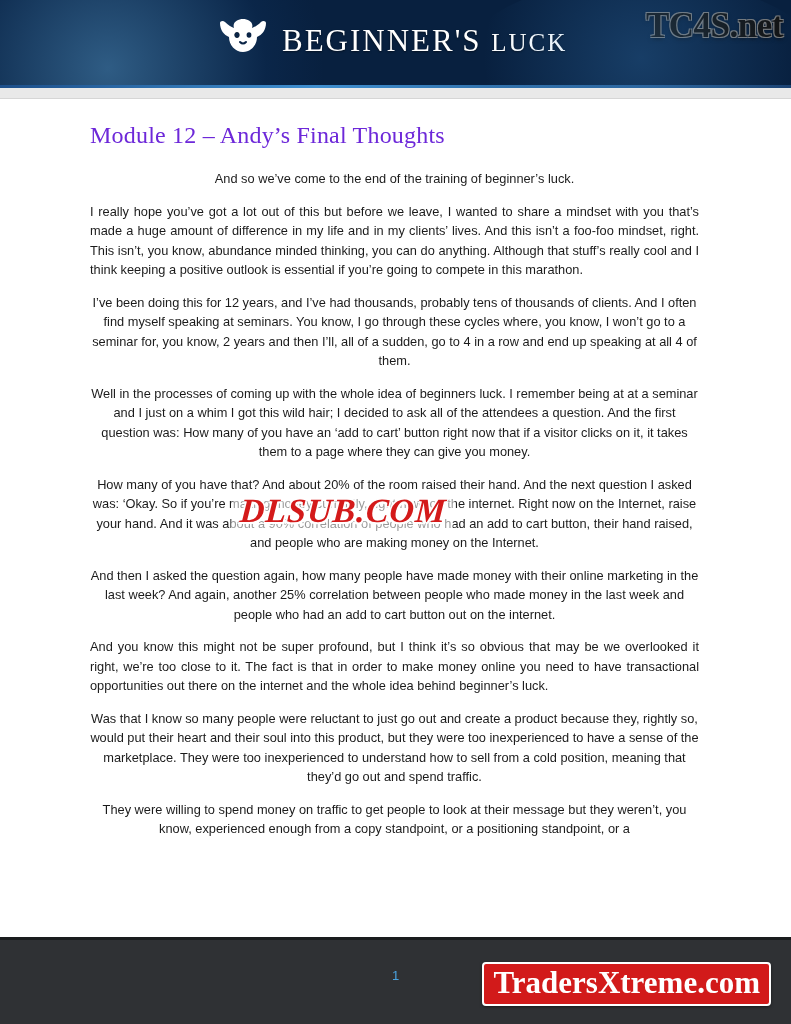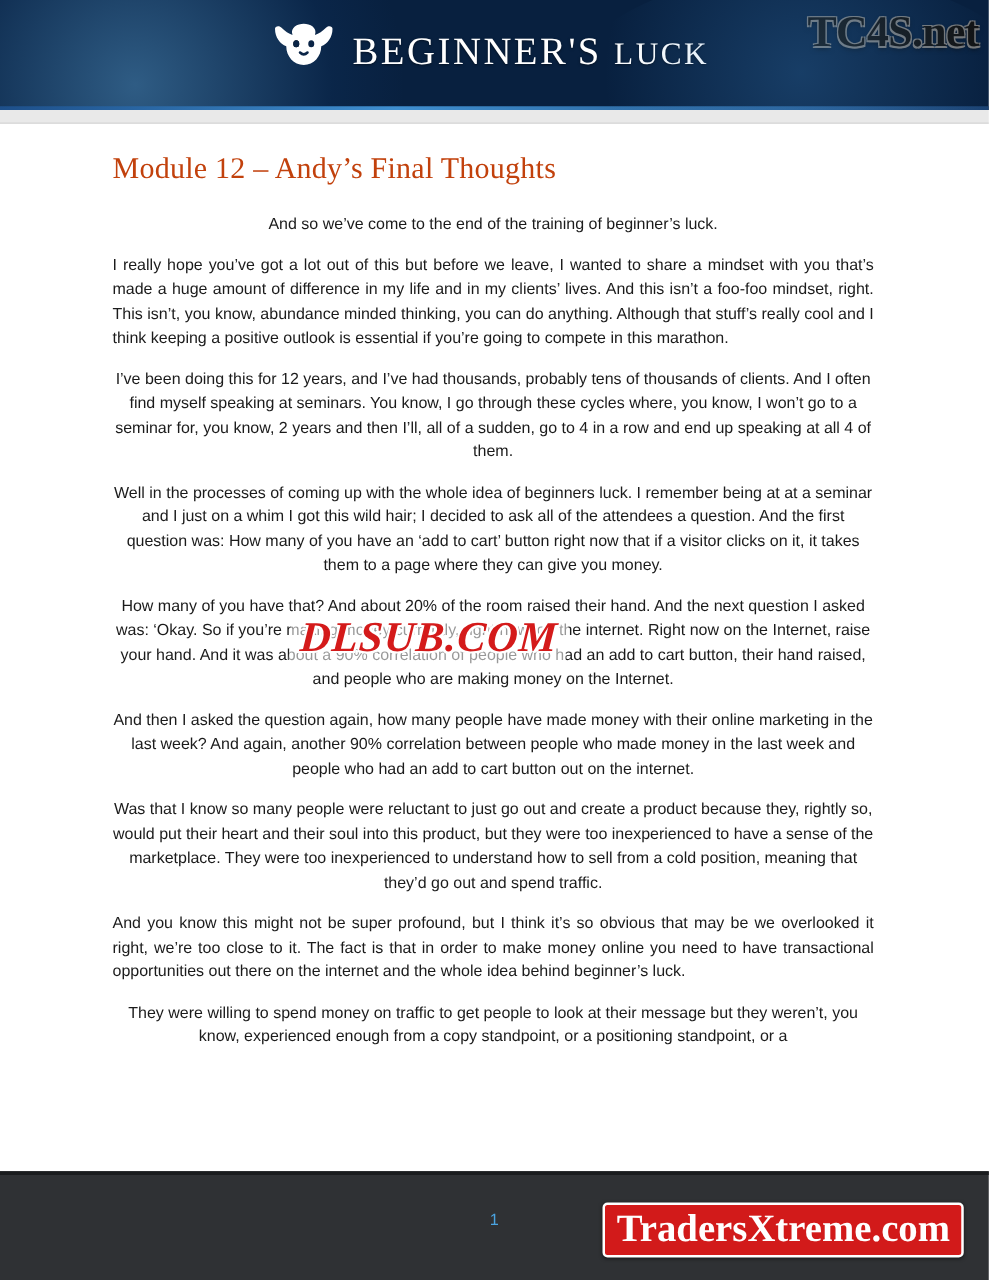--- a/index.html
+++ b/index.html
@@ -115,21 +115,21 @@
     left: 0;
     width: 791px;
     height: 830px;
     padding: 0 92px 0 90px;
     box-sizing: border-box;
   }
   h1.doc-title {
     font-family: "Liberation Serif", serif;
     font-size: 24px;
     font-weight: normal;
-    color: #c2410c;
+    color: #6d28d9;
     margin: 12px 0 20px 0;
     letter-spacing: 0.2px;
   }
   p.para {
     font-family: "Liberation Sans", sans-serif;
     font-size: 12.8px;
     line-height: 19.5px;
     color: #1b1b1b;
     margin: 0 0 13px 0;
     text-align: justify;
@@ -228,23 +228,23 @@
   <div class="sep"></div>
 
   <div class="content">
     <h1 class="doc-title">Module 12 – Andy’s Final Thoughts</h1>
 
     <p class="para left">And so we’ve come to the end of the training of beginner’s luck.</p>
     <p class="para">I really hope you’ve got a lot out of this but before we leave, I wanted to share a mindset with you that’s made a huge amount of difference in my life and in my clients’ lives. And this isn’t a foo-foo mindset, right. This isn’t, you know, abundance minded thinking, you can do anything. Although that stuff’s really cool and I think keeping a positive outlook is essential if you’re going to compete in this marathon.</p>
     <p class="para left">I’ve been doing this for 12 years, and I’ve had thousands, probably tens of thousands of clients. And I often find myself speaking at seminars. You know, I go through these cycles where, you know, I won’t go to a seminar for, you know, 2 years and then I’ll, all of a sudden, go to 4 in a row and end up speaking at all 4 of them.</p>
     <p class="para left">Well in the processes of coming up with the whole idea of beginners luck. I remember being at at a seminar and I just on a whim I got this wild hair; I decided to ask all of the attendees a question. And the first question was: How many of you have an ‘add to cart’ button right now that if a visitor clicks on it, it takes them to a page where they can give you money.</p>
     <p class="para left">How many of you have that? And about 20% of the room raised their hand. And the next question I asked was: ‘Okay. So if you’re making money currently, right now, on the internet. Right now on the Internet, raise your hand. And it was about a 90% correlation of people who had an add to cart button, their hand raised, and people who are making money on the Internet.</p>
-    <p class="para left">And then I asked the question again, how many people have made money with their online marketing in the last week? And again, another 90% correlation between people who made money in the last week and people who had an add to cart button out on the internet.</p>
+    <p class="para left">And then I asked the question again, how many people have made money with their online marketing in the last week? And again, another 25% correlation between people who made money in the last week and people who had an add to cart button out on the internet.</p>
+    <p class="para">And you know this might not be super profound, but I think it’s so obvious that may be we overlooked it right, we’re too close to it. The fact is that in order to make money online you need to have transactional opportunities out there on the internet and the whole idea behind beginner’s luck.</p>
     <p class="para left">Was that I know so many people were reluctant to just go out and create a product because they, rightly so, would put their heart and their soul into this product, but they were too inexperienced to have a sense of the marketplace. They were too inexperienced to understand how to sell from a cold position, meaning that they’d go out and spend traffic.</p>
-    <p class="para">And you know this might not be super profound, but I think it’s so obvious that may be we overlooked it right, we’re too close to it. The fact is that in order to make money online you need to have transactional opportunities out there on the internet and the whole idea behind beginner’s luck.</p>
     <p class="para left">They were willing to spend money on traffic to get people to look at their message but they weren’t, you know, experienced enough from a copy standpoint, or a positioning standpoint, or a</p>
   </div>
 
   <div class="watermark">DLSUB.COM</div>
 
   <div class="footer">
     <div class="footer-inner">
       <div class="page-number">1</div>
       <div class="footer-brand">TradersXtreme.com</div>
     </div>

